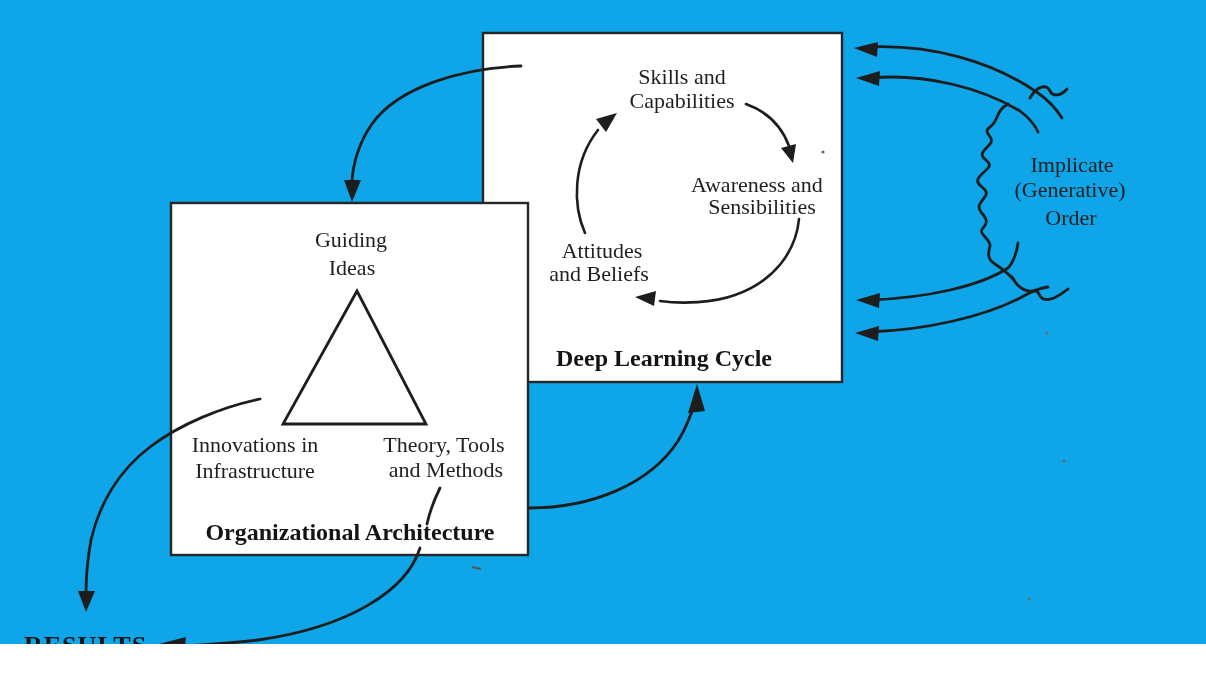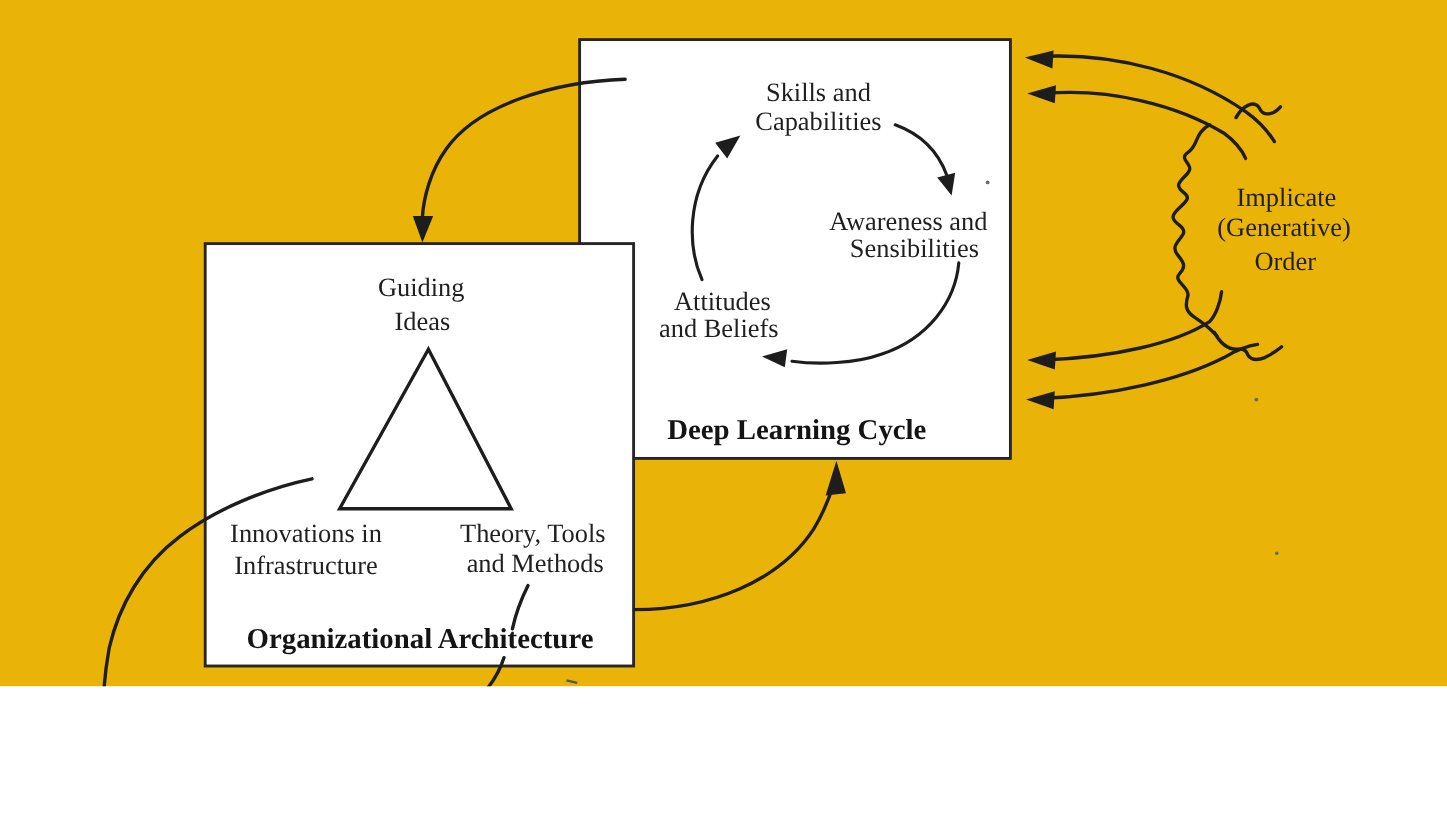--- a/index.html
+++ b/index.html
@@ -3,22 +3,22 @@
 <meta charset="utf-8">
 <style>
   html, body {
     margin: 0;
     padding: 0;
     background: #ffffff;
   }
   .canvas {
     position: relative;
     width: 1206px;
-    height: 572px;
-    background: #eab308;
+    height: 644px;
+    background: #0ea5e9;
     overflow: hidden;
   }
   svg {
     position: absolute;
     left: 0;
     top: 0;
   }
   .node-text {
     font-family: "Liberation Serif", "DejaVu Serif", serif;
     font-size: 22px;

